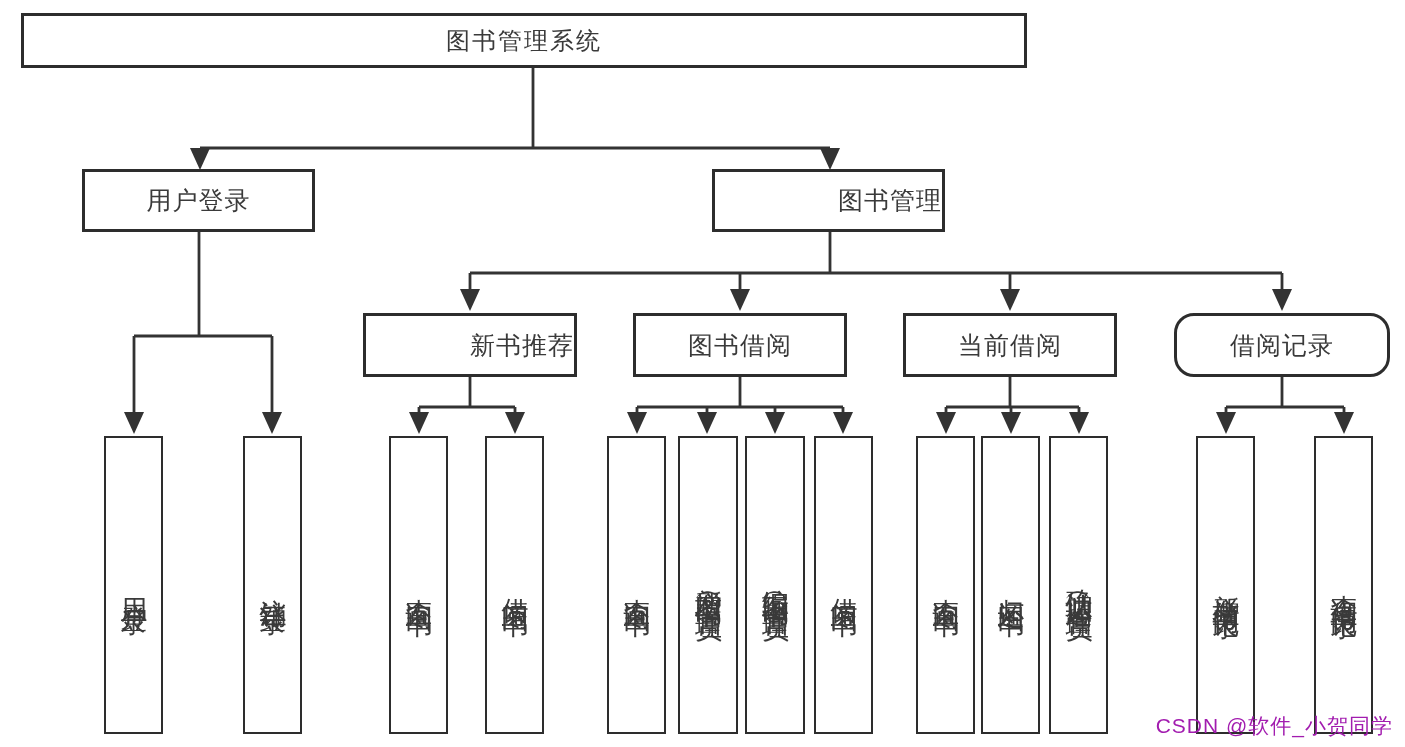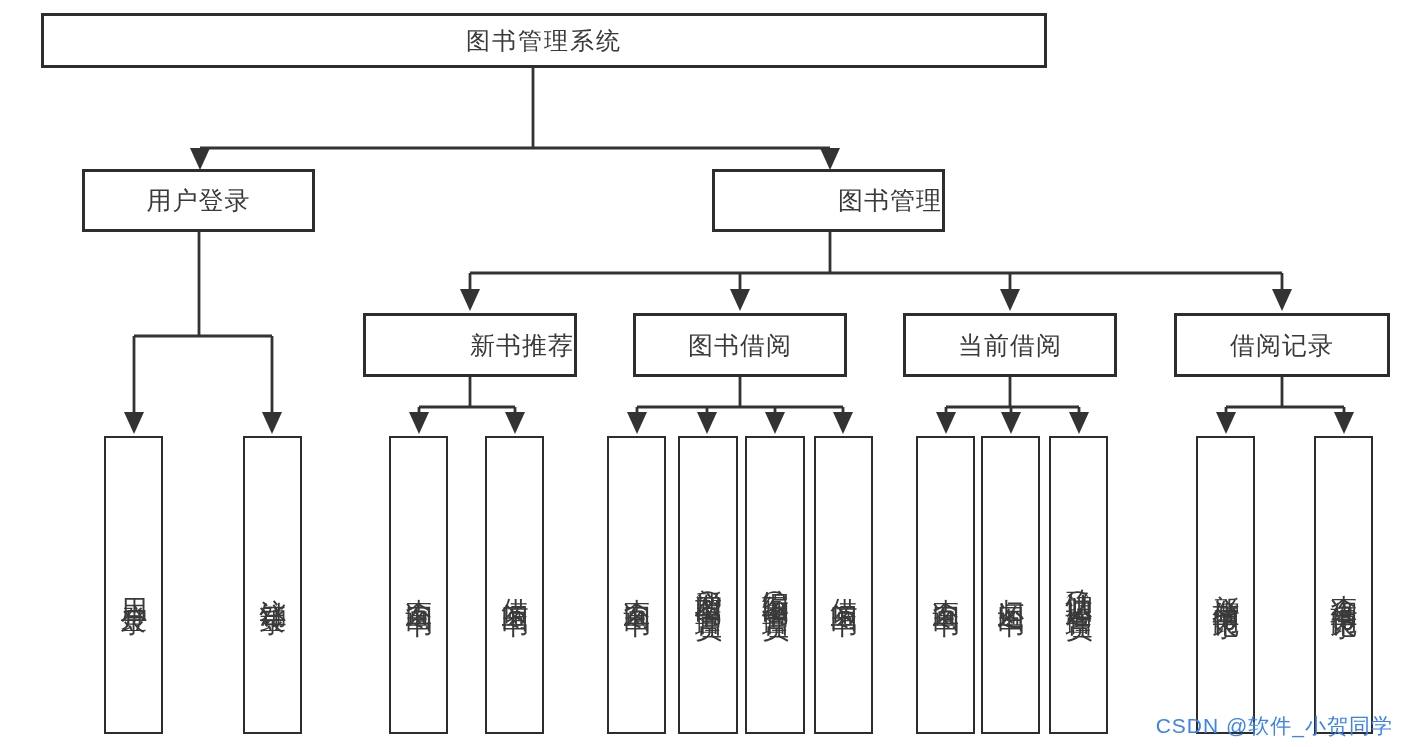--- a/index.html
+++ b/index.html
@@ -29,21 +29,21 @@
     text-orientation:mixed;
     font-size:27px;
     letter-spacing:4px;
     line-height:1;
     color:#3a3a3a;
   }
   .watermark{
     position:absolute;
     right:12px;bottom:7px;
     font-size:21px;
-    color:#3b82f6;
+    color:#a21caf;
     letter-spacing:1px;
     white-space:nowrap;
     z-index:5;
   }
 </style>
 </head>
 <body>
 
 <div class="canvas">
 
@@ -100,41 +100,41 @@
     <polygon class="ah" points="1069,412 1089,412 1079,434"></polygon>
 
     <line class="w" x1="1282" y1="377" x2="1282" y2="407"></line>
     <line class="w" x1="1226" y1="407" x2="1344" y2="407"></line>
     <line class="w" x1="1226" y1="407" x2="1226" y2="414"></line>
     <polygon class="ah" points="1216,412 1236,412 1226,434"></polygon>
     <line class="w" x1="1344" y1="407" x2="1344" y2="414"></line>
     <polygon class="ah" points="1334,412 1354,412 1344,434"></polygon>
   </svg>
 
-  <div class="node root-node" style="left:21px;top:13px;width:1006px;height:55px;margin-left:20px;">
+  <div class="node root-node" style="left:21px;top:13px;width:1006px;height:55px;">
     <span>图书管理系统</span>
   </div>
 
   <div class="node h-node" style="left:82px;top:169px;width:233px;height:63px;">
     <span>用户登录</span>
   </div>
   <div class="node h-node" style="left:712px;top:169px;width:233px;height:63px;justify-content:flex-end;">
     <span>图书管理</span>
   </div>
 
   <div class="node h-node" style="left:363px;top:313px;width:214px;height:64px;justify-content:flex-end;">
     <span>新书推荐</span>
   </div>
   <div class="node h-node" style="left:903px;top:313px;width:214px;height:64px;">
     <span>当前借阅</span>
   </div>
   <div class="node h-node" style="left:633px;top:313px;width:214px;height:64px;">
     <span>图书借阅</span>
   </div>
-  <div class="node h-node" style="left:1174px;top:313px;width:216px;height:64px;">
+  <div class="node h-node" style="left:1174px;top:313px;width:216px;height:64px;border-radius:20px;">
     <span>借阅记录</span>
   </div>
 
   <div class="node leaf" style="left:104px;top:436px;width:59px;height:298px;">
     <span>用户登录</span>
   </div>
   <div class="node leaf" style="left:243px;top:436px;width:59px;height:298px;">
     <span>注销登录</span>
   </div>
 

